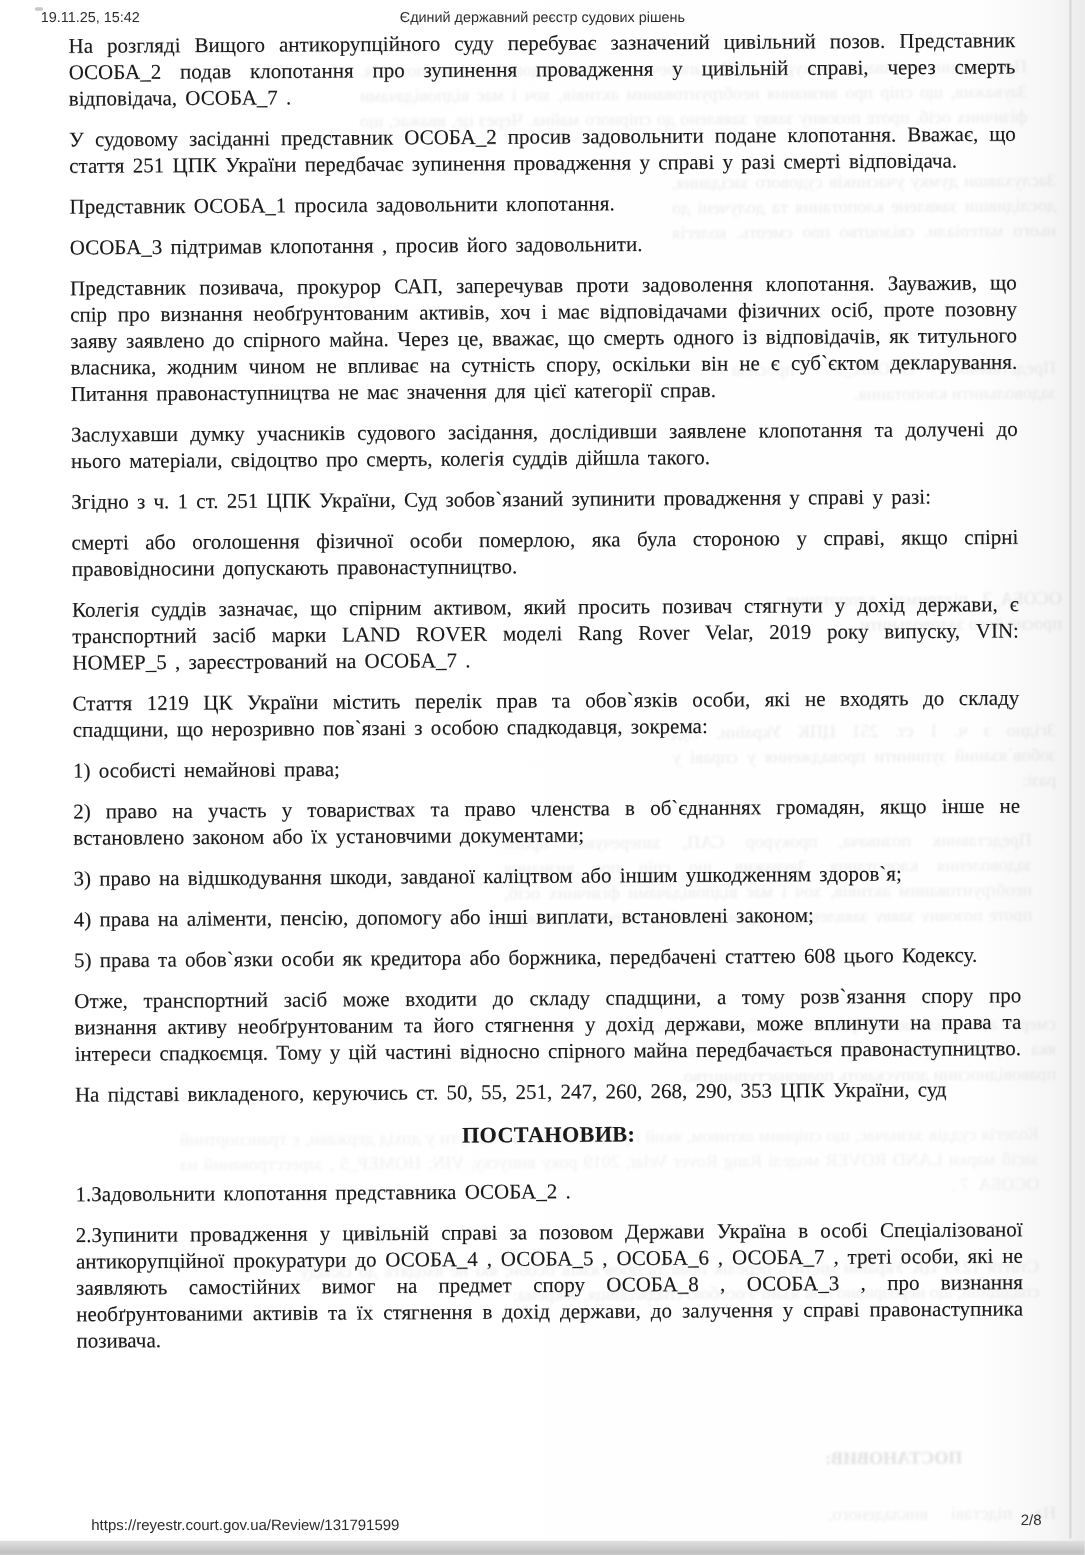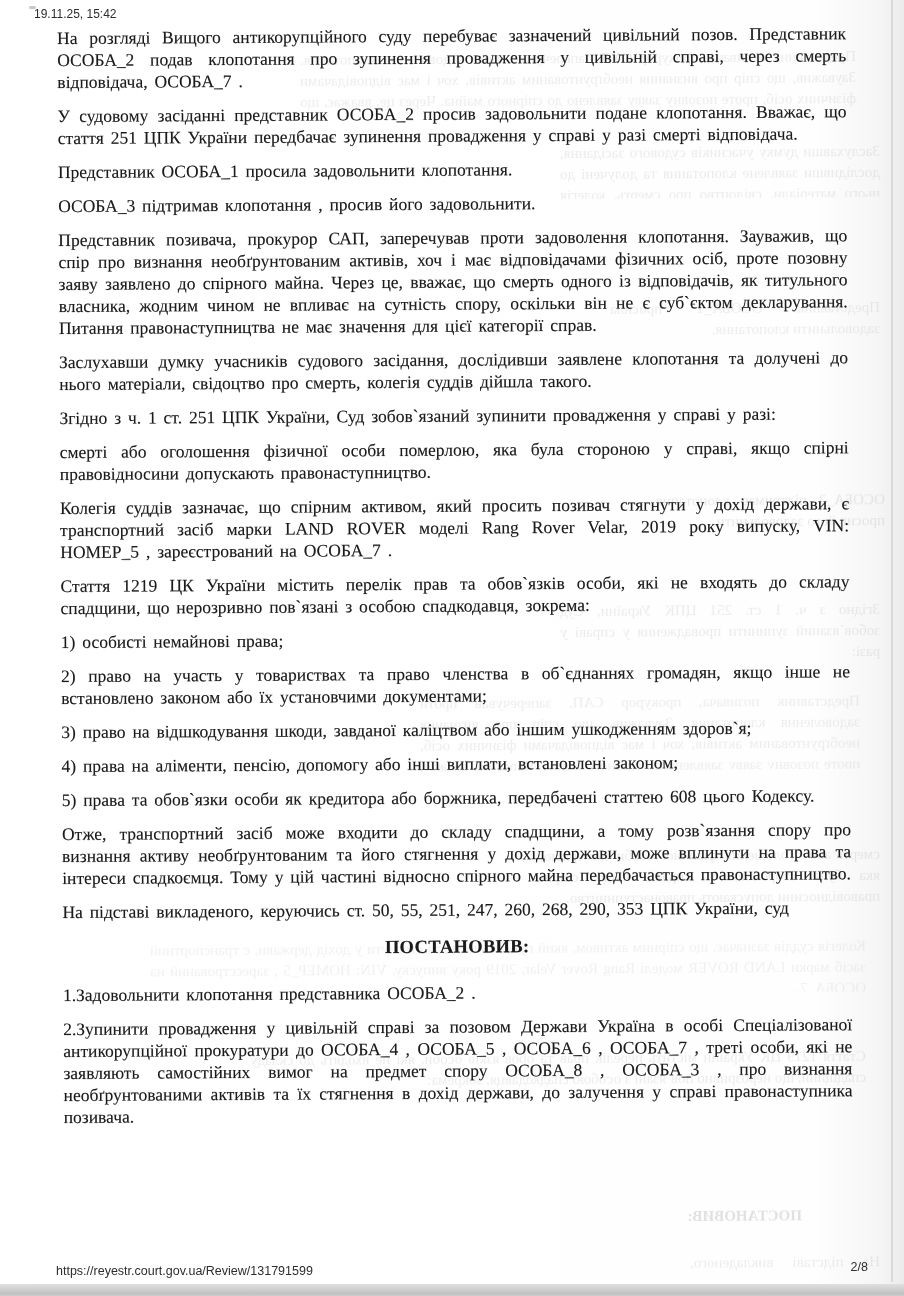--- a/index.html
+++ b/index.html
@@ -16,21 +16,21 @@
   }
   
   .print-header, .print-footer {
     position:absolute; left:0; right:0;
     font-family:"Liberation Sans","DejaVu Sans",sans-serif;
     color:#2d2d2d;
   }
   .print-header { top:7px; height:18px; font-size:12px; }
   .print-date  { position:absolute; left:34px; top:0; white-space:nowrap; }
   .print-title { position:absolute; left:0; right:0; top:0; text-align:center; }
-  .print-footer { bottom:0; height:46px; font-size:12.5px; }
+  .print-footer { bottom:0; height:46px; font-size:12.5px;margin-left:20px; }
   .footer-url  { position:absolute; left:56px; bottom:18px; white-space:nowrap; }
   .footer-page { position:absolute; right:36px; bottom:22px; }
 
   
   .content {
     position:absolute; left:57px; top:27px; width:789px;
     transform:rotate(-0.35deg); transform-origin:0 0;
     color:#1b1b1b;
     font-size:17.5px; line-height:22px;
     text-shadow:0.2px 0.3px 0.4px rgba(30,30,30,0.38);
@@ -72,20 +72,21 @@
     background:#9a9a9a; opacity:0.55; border-radius:2px;
   }
 </style>
 </head>
 <body>
 
 <div class="page">
 
   <div class="print-header">
     <span class="print-date">19.11.25, 15:42</span>
+    <span class="print-title">Єдиний державний реєстр судових рішень</span>
   </div>
 
   <div class="ghost" style="left:300px; top:48px;  width:556px; height:64px; opacity:0.10;">Представник позивача, прокурор САП, заперечував проти задоволення клопотання. Зауважив, що спір про визнання необґрунтованим активів, хоч і має відповідачами фізичних осіб, проте позовну заяву заявлено до спірного майна. Через це, вважає, що смерть одного із відповідачів, як титульного власника, жодним чином не впливає на сутність спору, оскільки він не є суб`єктом декларування. Питання правонаступництва не має значення для цієї категорії справ.</div>
   <div class="ghost" style="left:560px; top:142px; width:320px; height:56px; opacity:0.11;">Заслухавши думку учасників судового засідання, дослідивши заявлене клопотання та долучені до нього матеріали, свідоцтво про смерть, колегія суддів дійшла такого.</div>
   <div class="ghost" style="left:610px; top:298px; width:270px; height:40px; opacity:0.10;">Представник ОСОБА_1 просила задовольнити клопотання.</div>
   <div class="ghost" style="left:640px; top:490px; width:245px; height:58px; opacity:0.12;">ОСОБА_3 підтримав клопотання , просив його задовольнити.</div>
   <div class="ghost" style="left:560px; top:600px; width:320px; height:60px; opacity:0.11;">Згідно з ч. 1 ст. 251 ЦПК України, Суд зобов`язаний зупинити провадження у справі у разі:</div>
   <div class="ghost" style="left:420px; top:692px; width:440px; height:78px; opacity:0.10;">Представник позивача, прокурор САП, заперечував проти задоволення клопотання. Зауважив, що спір про визнання необґрунтованим активів, хоч і має відповідачами фізичних осіб, проте позовну заяву заявлено до спірного майна. Через це, вважає, що смерть одного із відповідачів, як титульного власника, жодним чином не впливає на сутність спору, оскільки він не є суб`єктом декларування. Питання правонаступництва не має значення для цієї категорії справ.</div>
   <div class="ghost" style="left:540px; top:845px; width:340px; height:58px; opacity:0.11;">смерті або оголошення фізичної особи померлою, яка була стороною у справі, якщо спірні правовідносини допускають правонаступництво.</div>
   <div class="ghost" style="left:150px; top:938px; width:716px; height:56px; opacity:0.08;">Колегія суддів зазначає, що спірним активом, який просить позивач стягнути у дохід держави, є транспортний засіб марки LAND ROVER моделі Rang Rover Velar, 2019 року випуску, VIN: НОМЕР_5 , зареєстрований на ОСОБА_7 .</div>

